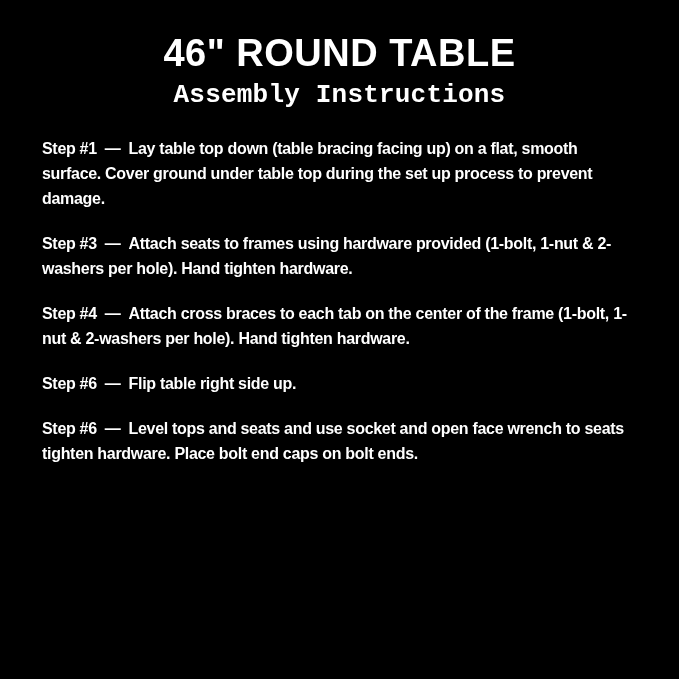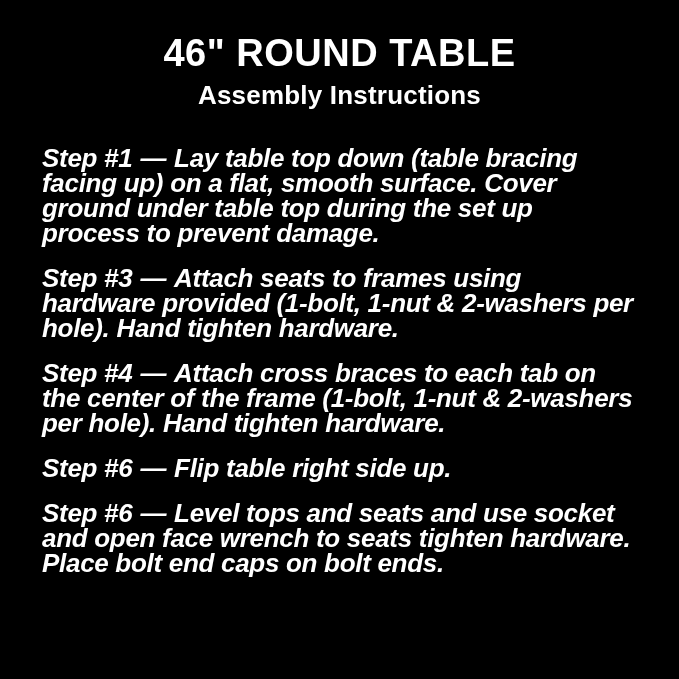--- a/index.html
+++ b/index.html
@@ -20,35 +20,35 @@
     overflow: hidden;
   }
   .title {
     margin: 0 0 4px 0;
     text-align: center;
     font-size: 38px;
     line-height: 46px;
     letter-spacing: 0.5px;
   }
   .subtitle {
-    margin: 0 0 36px 0;
+    margin: 0 0 26px 0;
     text-align: center;
     font-size: 26px;
     line-height: 30px;
     letter-spacing: 0.2px;
+    font-family: Liberation Mono, monospace;
   }
   .steps {
     text-align: left;
   }
   .step {
     margin: 0 0 20px 0;
-    font-size: 26px;
+    font-size: 16px;
     line-height: 25px;
     letter-spacing: -0.3px;
-    font-style: italic;
   }
   .step-dash {
     display: inline-block;
     margin: 0 8px;
   }
 </style>
 </head>
 <body>
 
 <div class="page">

